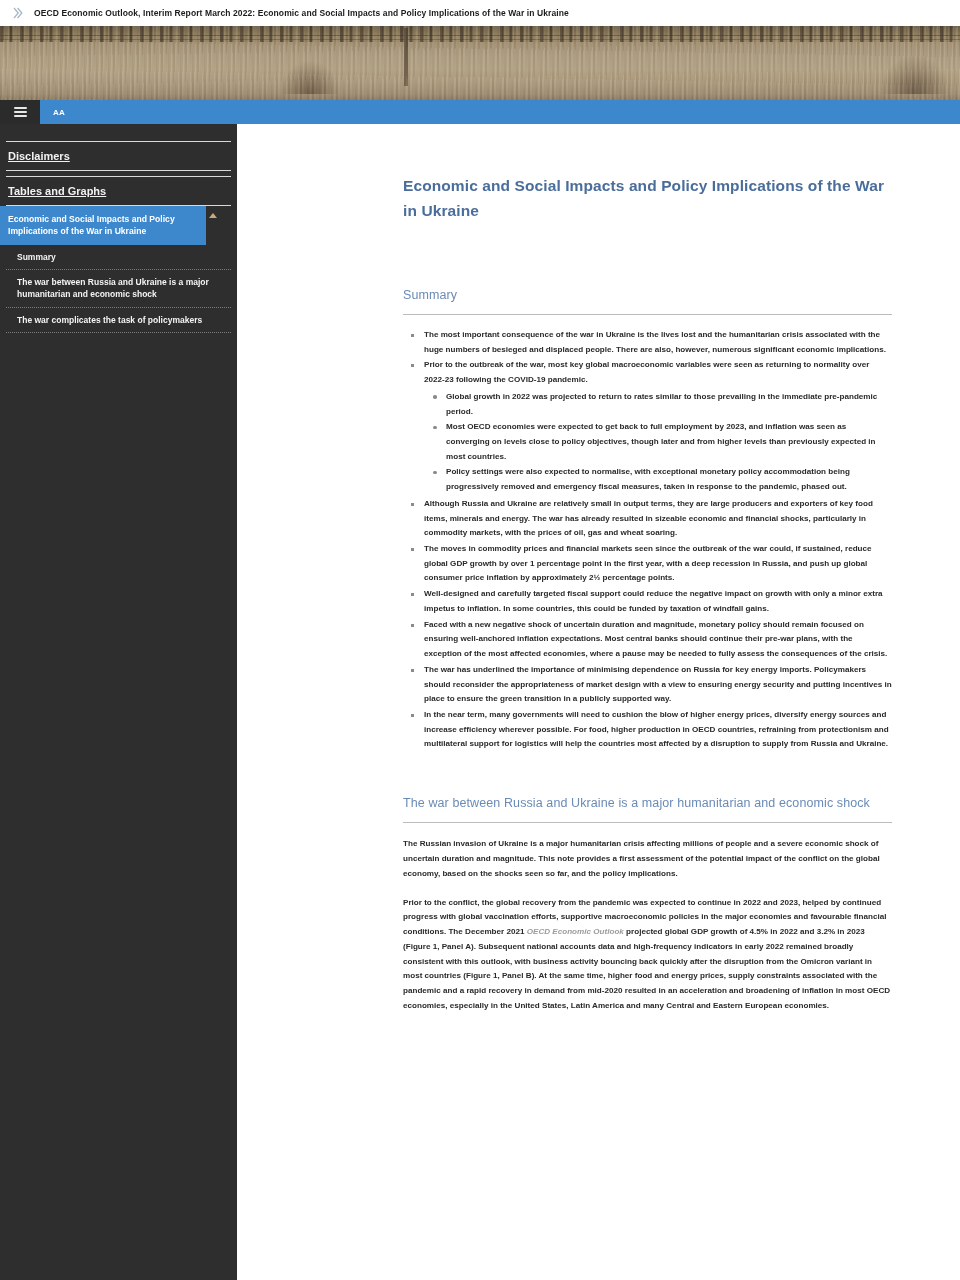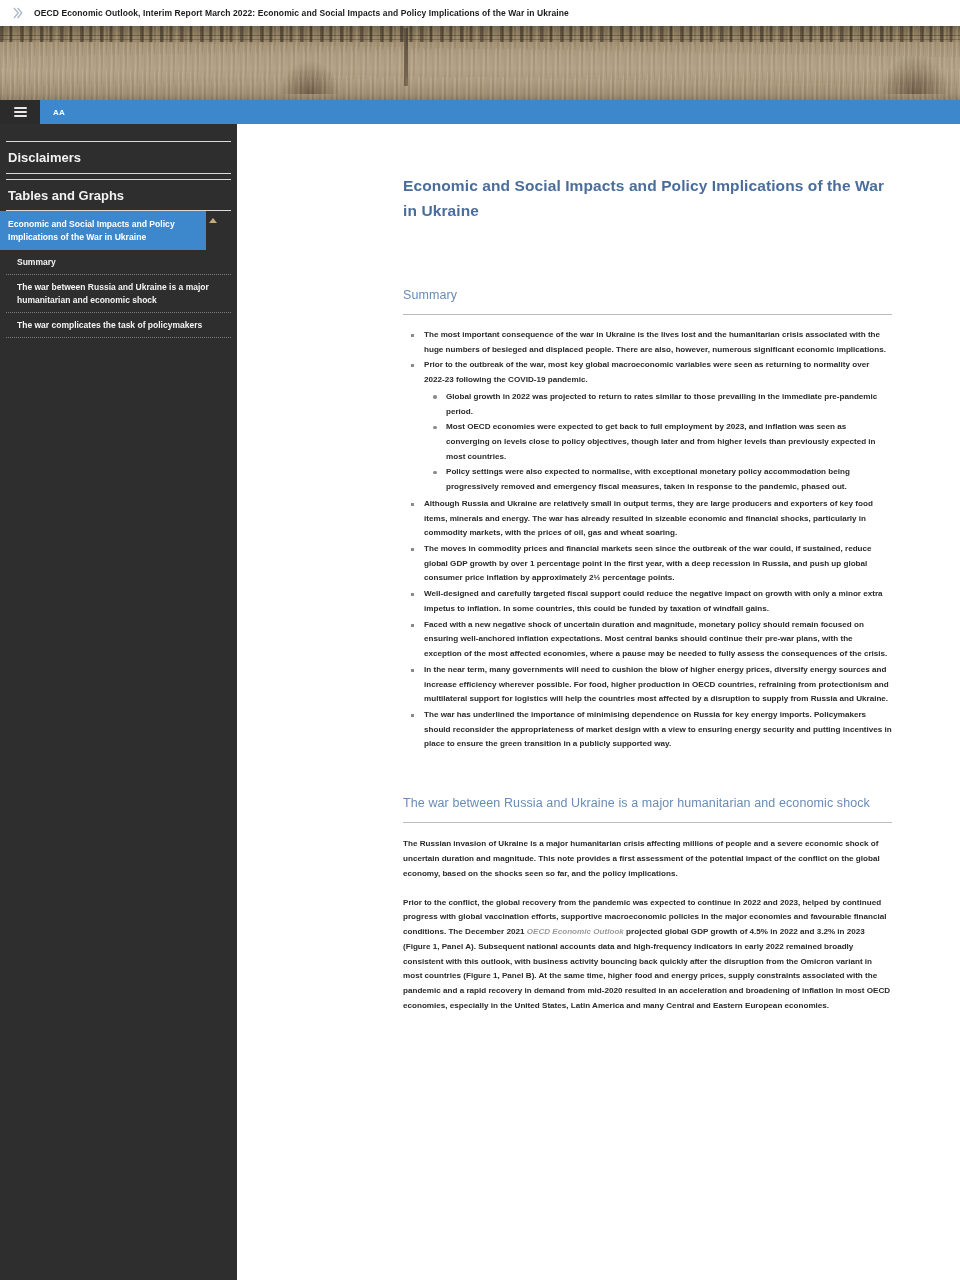--- a/index.html
+++ b/index.html
@@ -110,23 +110,24 @@
   .sidebar {
     position: absolute; top: 124px; left: 0; width: 237px; height: 1156px;
     background: #2e2e2e;
     overflow: hidden;
   }
   .side-top-rule {
     height: 1px; background: #d9d9d9; margin: 17px 6px 0 6px;
   }
   .side-link {
     padding: 7px 8px 6px 8px;
-    color: #f2f2f2; font-size: 13px; font-weight: bold;
+    color: #f2f2f2; font-size: 11px; font-weight: bold;
     line-height: 1.35;
     cursor: pointer;
+    text-decoration: underline;
   }
   .side-sep { height: 1px; background: #d9d9d9; margin: 0 6px; }
   .side-dot-sep {
     height: 0; border-top: 1px dotted #7d7d7d; margin: 0 6px;
   }
   .side-active-wrap {
     position: relative; display: flex; align-items: stretch;
     background: #3d87cd;
     width: 219px;
   }
@@ -296,22 +297,22 @@
         <ul class="lvl2">
           <li>Global growth in 2022 was projected to return to rates similar to those prevailing in the immediate pre-pandemic period.</li>
           <li>Most OECD economies were expected to get back to full employment by 2023, and inflation was seen as converging on levels close to policy objectives, though later and from higher levels than previously expected in most countries.</li>
           <li>Policy settings were also expected to normalise, with exceptional monetary policy accommodation being progressively removed and emergency fiscal measures, taken in response to the pandemic, phased out.</li>
         </ul>
       </li>
       <li>Although Russia and Ukraine are relatively small in output terms, they are large producers and exporters of key food items, minerals and energy. The war has already resulted in sizeable economic and financial shocks, particularly in commodity markets, with the prices of oil, gas and wheat soaring.</li>
       <li>The moves in commodity prices and financial markets seen since the outbreak of the war could, if sustained, reduce global GDP growth by over 1 percentage point in the first year, with a deep recession in Russia, and push up global consumer price inflation by approximately 2½ percentage points.</li>
       <li>Well-designed and carefully targeted fiscal support could reduce the negative impact on growth with only a minor extra impetus to inflation. In some countries, this could be funded by taxation of windfall gains.</li>
       <li>Faced with a new negative shock of uncertain duration and magnitude, monetary policy should remain focused on ensuring well-anchored inflation expectations. Most central banks should continue their pre-war plans, with the exception of the most affected economies, where a pause may be needed to fully assess the consequences of the crisis.</li>
+      <li>The war has underlined the importance of minimising dependence on Russia for key energy imports. Policymakers should reconsider the appropriateness of market design with a view to ensuring energy security and putting incentives in place to ensure the green transition in a publicly supported way.</li>
       <li>In the near term, many governments will need to cushion the blow of higher energy prices, diversify energy sources and increase efficiency wherever possible. For food, higher production in OECD countries, refraining from protectionism and multilateral support for logistics will help the countries most affected by a disruption to supply from Russia and Ukraine.</li>
-      <li>The war has underlined the importance of minimising dependence on Russia for key energy imports. Policymakers should reconsider the appropriateness of market design with a view to ensuring energy security and putting incentives in place to ensure the green transition in a publicly supported way.</li>
     </ul>
 
     <h2 class="sec-title wide">The war between Russia and Ukraine is a major humanitarian and economic shock</h2>
 
     <p class="body">The Russian invasion of Ukraine is a major humanitarian crisis affecting millions of people and a severe economic shock of uncertain duration and magnitude. This note provides a first assessment of the potential impact of the conflict on the global economy, based on the shocks seen so far, and the policy implications.</p>
 
     <p class="body"><span>Prior to the conflict, the global recovery from the pandemic was expected to continue in 2022 and 2023, helped by continued progress with global vaccination efforts, supportive macroeconomic policies in the major economies and favourable financial conditions. The December 2021 </span><span class="ital">OECD Economic Outlook</span><span> projected global GDP growth of 4.5% in 2022 and 3.2% in 2023 (Figure 1, Panel A). Subsequent national accounts data and high-frequency indicators in early 2022 remained broadly consistent with this outlook, with business activity bouncing back quickly after the disruption from the Omicron variant in most countries (Figure 1, Panel B). At the same time, higher food and energy prices, supply constraints associated with the pandemic and a rapid recovery in demand from mid-2020 resulted in an acceleration and broadening of inflation in most OECD economies, especially in the United States, Latin America and many Central and Eastern European economies.</span></p>
 
   </div>
 </div>

